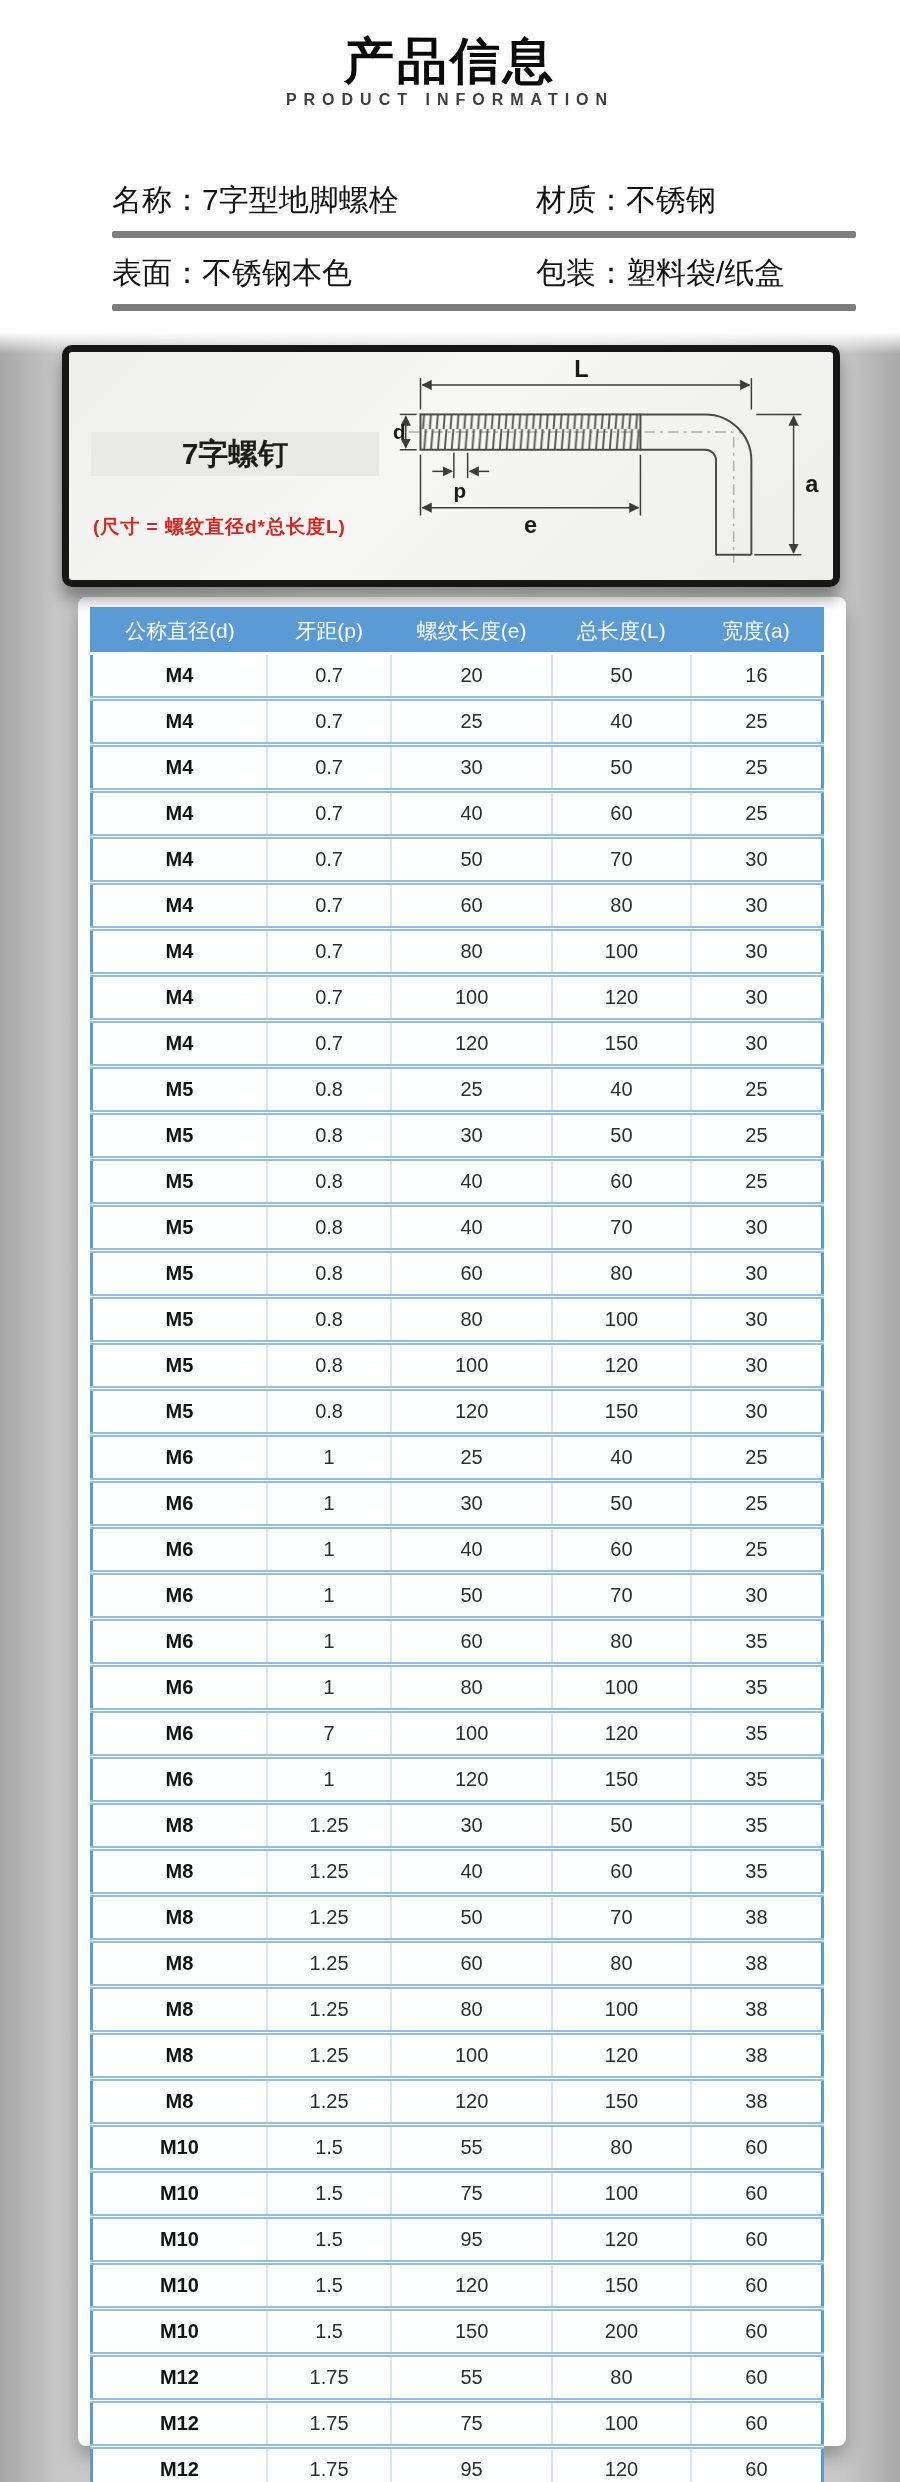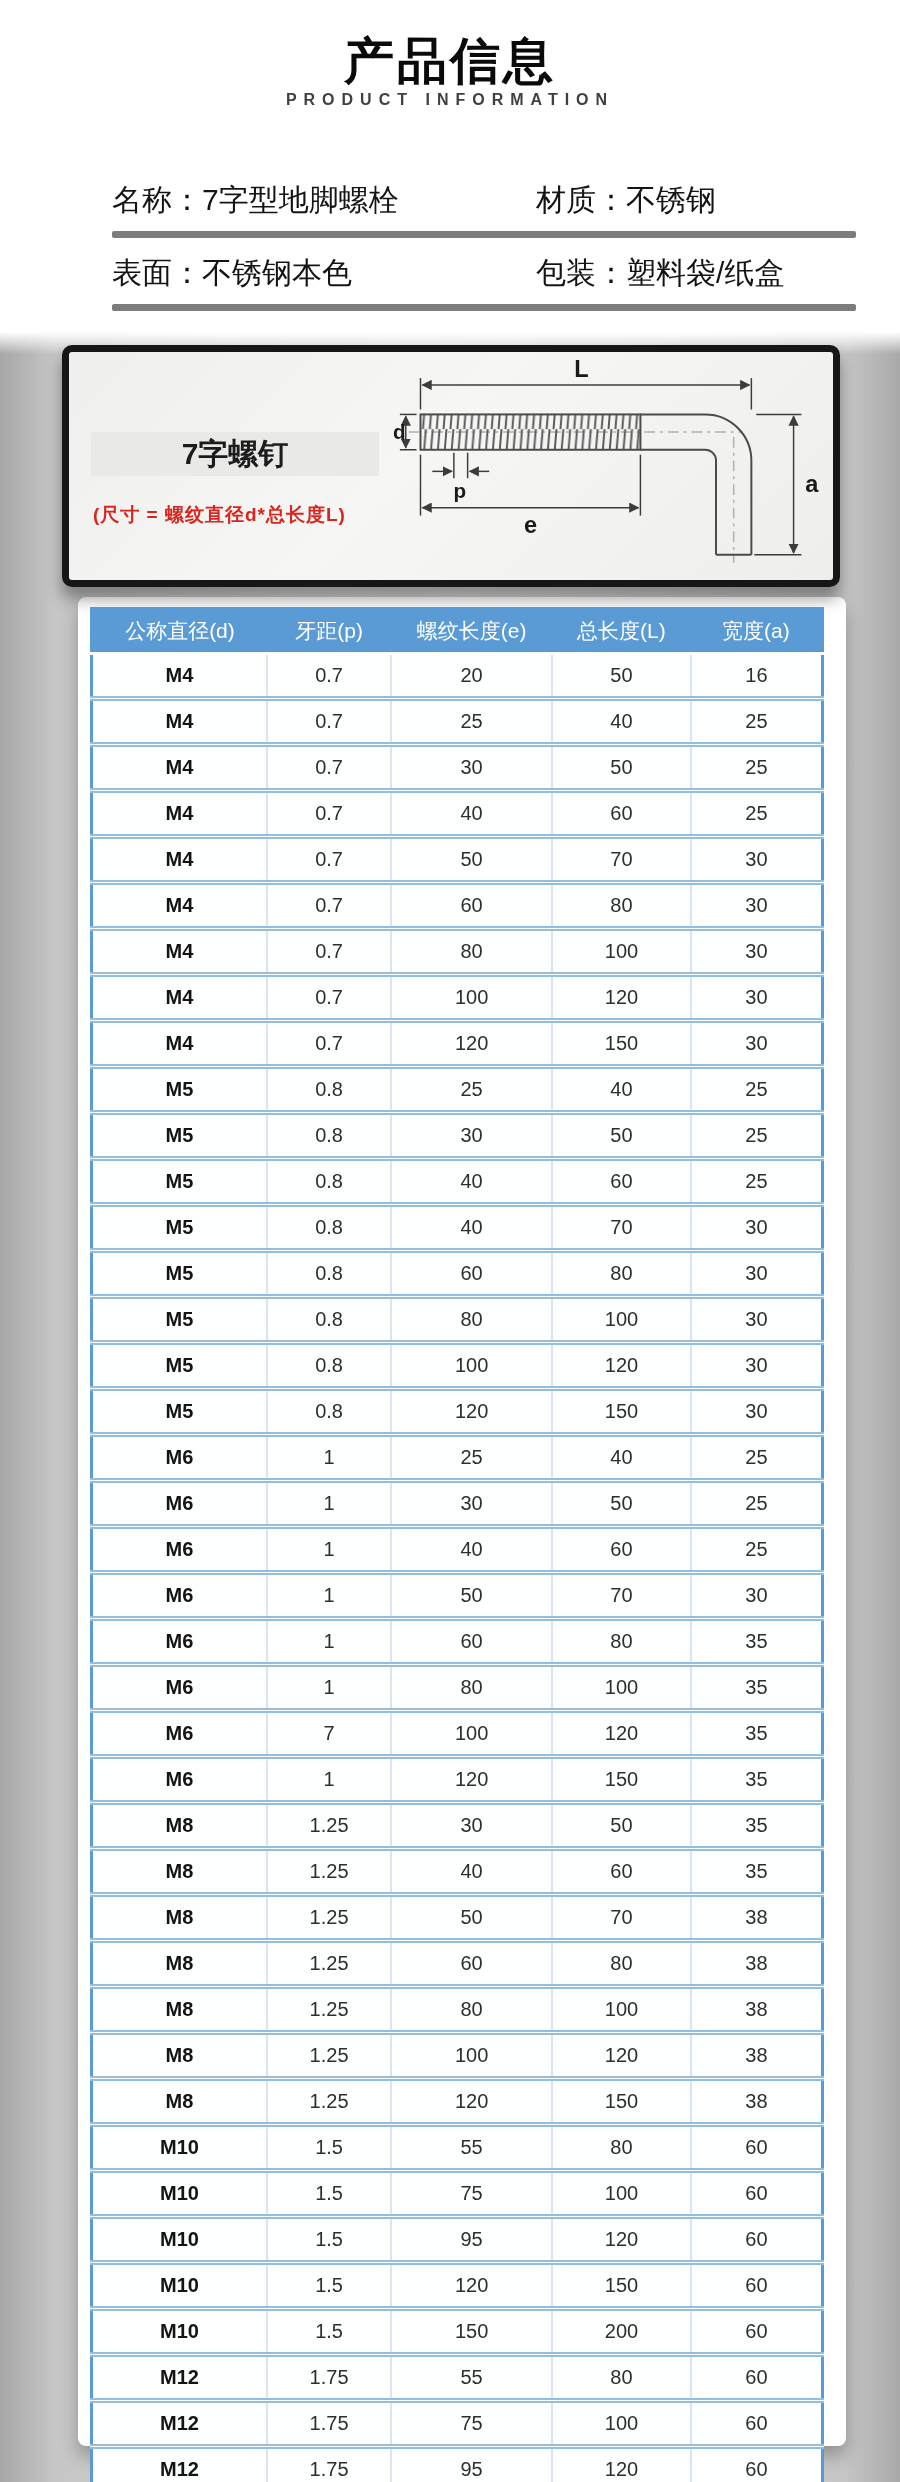--- a/index.html
+++ b/index.html
@@ -34,21 +34,21 @@
     position:absolute; left:62px; top:345px; width:764px; height:228px; z-index:2;
     border:7px solid #161616; border-radius:10px;
     background:linear-gradient(135deg,#efefee 0%,#f6f6f5 45%,#eeeeec 100%);
     box-shadow:0 12px 16px rgba(0,0,0,0.38);
   }
   .label-band {
     position:absolute; left:22px; top:80px; width:288px; height:44px;
     background:#e9e9e7; display:flex; align-items:center; justify-content:center;
     font-size:30px; font-weight:bold; color:#1c1c1c;
   }
-  .size-note { position:absolute; left:24px; top:150px; font-size:19px; font-weight:bold; color:#d9251d; letter-spacing:1px; }
+  .size-note { position:absolute; left:24px; top:162px; font-size:19px; font-weight:bold; color:#d9251d; letter-spacing:1px; }
   .diagram { position:absolute; right:8px; top:5px; }
   .dim-label { font-weight:bold; fill:#1a1a1a; }
 
   
   .sheet-card {
     position:absolute; left:78px; top:597px; width:768px; height:1849px; z-index:1;
     background:#ffffff; border-radius:8px; box-shadow:0 10px 18px rgba(0,0,0,0.28);
   }
 
   

